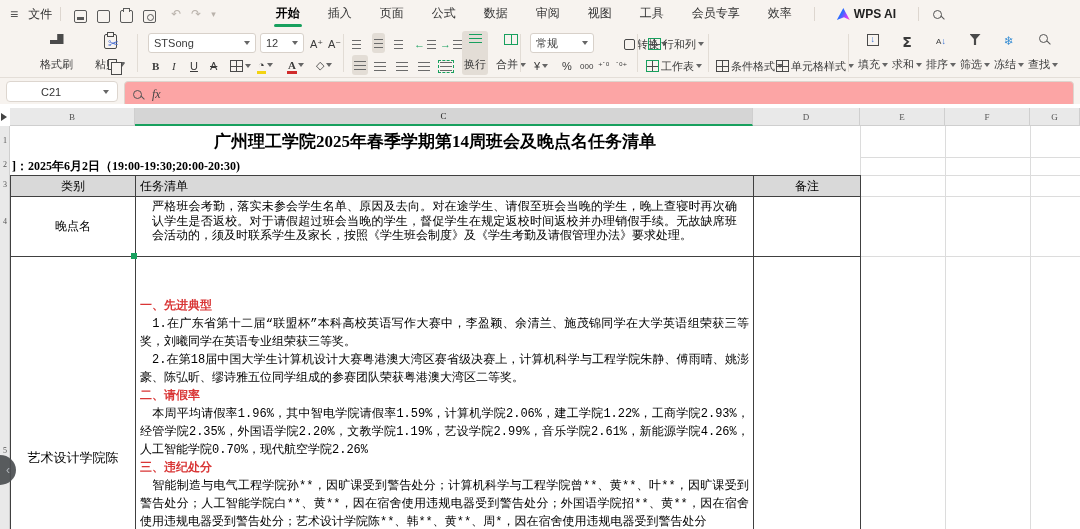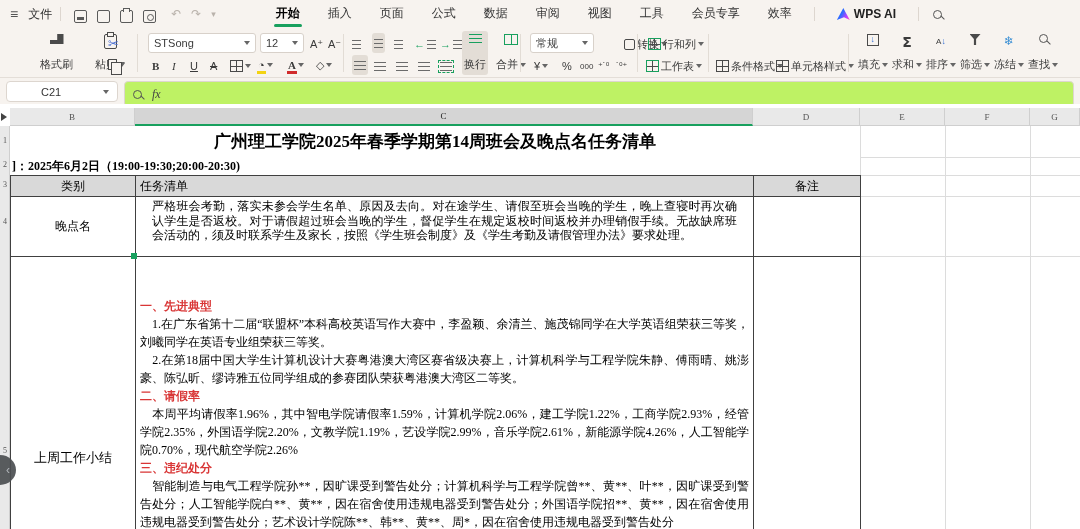--- a/index.html
+++ b/index.html
@@ -73,39 +73,39 @@
   .sortic::before{content:"A"; font-size:8px;} .sortic::after{content:"↓"; font-size:9px; color:#2f6bd4;}
   .funnel { width:11px; height:11px; background:#4a4a4a; clip-path:polygon(0 0,100% 0,60% 45%,60% 100%,40% 100%,40% 45%); }
   .freezeic{ color:#3a8fd4; font-size:12px;}
   .convic { width:11px; height:11px; border:1.2px solid #4a4a4a; border-radius:2px; position:relative;}
   .wrapic { display:inline-block; width:13px; height:10px; background:repeating-linear-gradient(to bottom,#18a05e 0 1.3px,transparent 1.3px 4px);}
   .mergeic { width:14px; height:11px; border:1.2px solid #18a05e; background:linear-gradient(#18a05e,#18a05e) 50% 0/1px 100% no-repeat;}
 
   
   .fxbar { position:absolute; left:0; top:78px; width:1080px; height:26px; background:#f7f3ef; display:flex; align-items:center;}
   .namebox { position:absolute; left:6px; top:3px; width:112px; height:21px; background:#fff; border:1px solid #ddd6cf; border-radius:4px; display:flex; align-items:center; font-size:11px; color:#333; padding:0 8px 0 34px; justify-content:space-between;}
-  .fxbox { position:absolute; left:124px; top:3px; width:950px; height:21px; background:#bef264; border:1px solid #ddd6cf; border-radius:4px; display:flex; align-items:center; gap:10px; padding:12px 8px; font-size:12px; color:#555;}
+  .fxbox { position:absolute; left:124px; top:3px; width:950px; height:21px; background:#fca5a5; border:1px solid #ddd6cf; border-radius:4px; display:flex; align-items:center; gap:10px; padding:12px 8px; font-size:12px; color:#555;}
   .fxit { font-family:"Liberation Serif",serif; font-style:italic; font-size:12px; color:#444;}
 
   
   .sheet { position:absolute; left:0; top:104px; width:1080px; height:425px; background:#fff; }
   .colhdr { position:absolute; top:4px; height:18px; background:#e9e9e9; border-right:1px solid #cfcfcf; border-bottom:1px solid #cfcfcf; font-size:9px; color:#555; display:flex; align-items:center; justify-content:center; font-family:"Liberation Serif",serif;}
   .colhdr.sel { background:#d5d5d5; border-bottom:2px solid #18a05e; color:#222; }
   .gutter { position:absolute; left:0; top:22px; width:10px; height:403px; background:#e9e9e9; border-right:1px solid #cfcfcf; }
   .rownum { position:absolute; left:0; width:10px; text-align:center; font-size:8px; color:#555; font-family:"Liberation Serif",serif; }
   .corner-tri { position:absolute; left:1px; top:9px; width:0; height:0; border-left:6px solid #444; border-top:4px solid transparent; border-bottom:4px solid transparent; }
   .gl { position:absolute; background:#dcdcdc; }
   .serif { font-family:"Liberation Serif","DejaVu Serif",serif; }
   .sheet-title { position:absolute; left:10px; top:22px; width:850px; height:31px; display:flex; align-items:center; justify-content:center; font-weight:bold; font-size:17px; color:#000;}
   .dateline { position:absolute; left:12px; top:53px; width:800px; height:18px; display:flex; align-items:center; font-weight:bold; font-size:12px; color:#000;}
   .cell { position:absolute; border:1px solid #404040; font-size:12px; color:#000;}
   .hdrcell { background:#d9d9d9; display:flex; align-items:center; }
   .ctr { justify-content:center; }
   .taskbody { line-height:14.6px; text-align:justify; padding:2px 16px; }
-  .summary { padding:40px 4px 0 4px; line-height:18px; text-align:justify; }
+  .summary { padding:40px 4px 0 4px; line-height:18px; text-align:justify;font-family:Liberation Mono, monospace; }
   .summary .sec-h { color:#d93636; font-weight:bold; text-align:left;}
   .catlabel { position:absolute; display:flex; align-items:center; justify-content:center; font-size:13px; color:#000;}
   .selsq { position:absolute; left:131px; top:149px; width:6px; height:6px; background:#18a05e; }
   .bubble { position:absolute; left:-16px; top:351px; width:32px; height:30px; background:#4c4f52; border-radius:50%; opacity:.92; z-index:40; color:#aeb3b7; font-size:12px; display:flex; align-items:center; justify-content:flex-end; padding-right:6px;}
 </style>
 </head>
 <body>
 
 <div class="app">
 
@@ -394,21 +394,21 @@
 
     <div class="cell hdrcell ctr serif" style="left:10px; top:71px; width:126px; height:22px;">类别</div>
     <div class="cell hdrcell serif" style="left:135px; top:71px; width:619px; height:22px; padding-left:4px;">任务清单</div>
     <div class="cell hdrcell ctr serif" style="left:753px; top:71px; width:108px; height:22px;">备注</div>
 
     <div class="cell ctr serif" style="left:10px; top:92px; width:126px; height:61px; display:flex; align-items:center;">晚点名</div>
     <div class="cell serif taskbody" style="left:135px; top:92px; width:619px; height:61px;">严格班会考勤，落实未参会学生名单、原因及去向。对在途学生、请假至班会当晚的学生，晚上查寝时再次确认学生是否返校。对于请假超过班会当晚的学生，督促学生在规定返校时间返校并办理销假手续。无故缺席班会活动的，须及时联系学生及家长，按照《学生班会制度》及《学生考勤及请假管理办法》要求处理。</div>
     <div class="cell" style="left:753px; top:92px; width:108px; height:61px;"></div>
 
     <div class="cell" style="left:10px; top:152px; width:126px; height:274px; border-bottom:none;"></div>
-    <div class="catlabel serif" style="left:10px; top:344px; width:126px; height:20px;">上周工作小结</div>
+    <div class="catlabel serif" style="left:10px; top:344px; width:126px; height:20px;">艺术设计学院陈</div>
     <div class="cell serif summary" style="left:135px; top:152px; width:619px; height:274px; border-bottom:none; overflow:hidden;">
       <div class="sec-h">一、先进典型</div>
       <div>　1.在广东省第十二届“联盟杯”本科高校英语写作大赛中，李盈颖、余清兰、施茂锦同学在大学英语组荣获三等奖，刘曦同学在英语专业组荣获三等奖。</div>
       <div>　2.在第18届中国大学生计算机设计大赛粤港澳大湾区赛省级决赛上，计算机科学与工程学院朱静、傅雨晴、姚澎豪、陈弘昕、缪诗雅五位同学组成的参赛团队荣获粤港澳大湾区二等奖。</div>
       <div class="sec-h">二、请假率</div>
       <div>　本周平均请假率1.96%，其中智电学院请假率1.59%，计算机学院2.06%，建工学院1.22%，工商学院2.93%，经管学院2.35%，外国语学院2.20%，文教学院1.19%，艺设学院2.99%，音乐学院2.61%，新能源学院4.26%，人工智能学院0.70%，现代航空学院2.26%</div>
       <div class="sec-h">三、违纪处分</div>
       <div>　智能制造与电气工程学院孙**，因旷课受到警告处分；计算机科学与工程学院曾**、黄**、叶**，因旷课受到警告处分；人工智能学院白**、黄**，因在宿舍使用违规电器受到警告处分；外国语学院招**、黄**，因在宿舍使用违规电器受到警告处分；艺术设计学院陈**、韩**、黄**、周*，因在宿舍使用违规电器受到警告处分</div>
     </div>
     <div class="cell" style="left:753px; top:152px; width:108px; height:274px; border-bottom:none;"></div>

